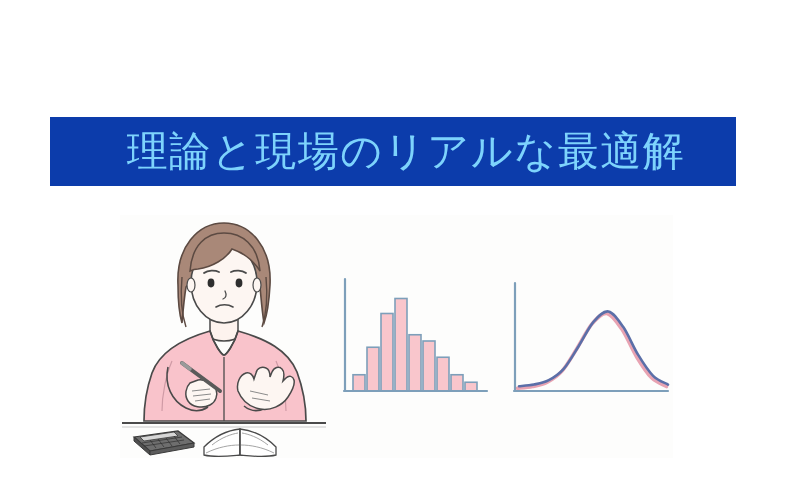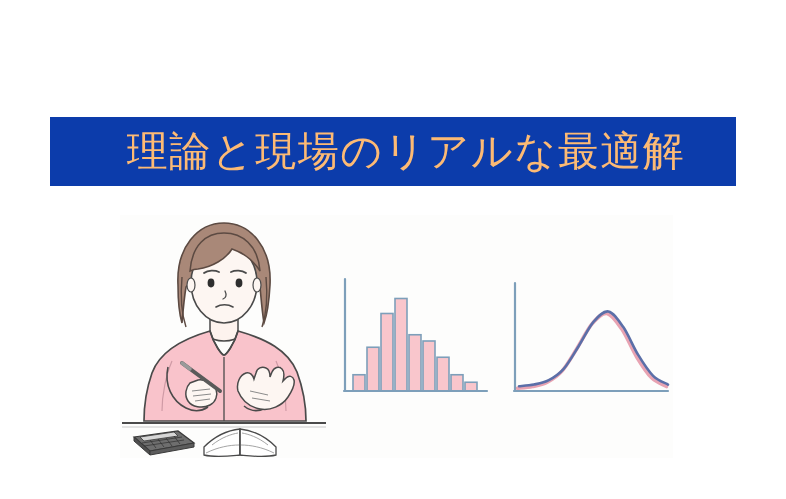--- a/index.html
+++ b/index.html
@@ -84,21 +84,21 @@
   }
 
   svg { display: block; overflow: visible; }
 </style>
 </head>
 <body>
 
 <div id="slide" style="background: rgb(255, 255, 255);">
 
   <div id="title-banner" style="background: rgb(12, 60, 171);">
-    <span id="title-text" style="color: #fdba74; margin-left: 26px;">理論と現場のリアルな最適解</span>
+    <span id="title-text" style="color: #7dd3fc; margin-left: 26px;">理論と現場のリアルな最適解</span>
   </div>
 
   <div id="content-panel" style="background: rgb(253, 253, 252);">
 
     <div id="woman-illustration">
       <svg viewBox="0 0 208 243" width="208" height="243">
 
         <path d="M58 70 C56 32 78 8 104 8 C130 8 152 32 150 70 C149 88 147 100 144 108 C142 96 141 82 140 72 C128 60 112 52 96 50 C84 58 72 64 66 72 C64 84 63 96 62 108 C59 98 58 86 58 70 Z" fill="#a98878" stroke="#5c4a42" stroke-width="1.6"></path>
 
         <path d="M90 96 L90 120 C90 128 118 128 118 120 L118 96 Z" fill="#fdf3ee" stroke="#4a4a4a" stroke-width="1.5"></path>

